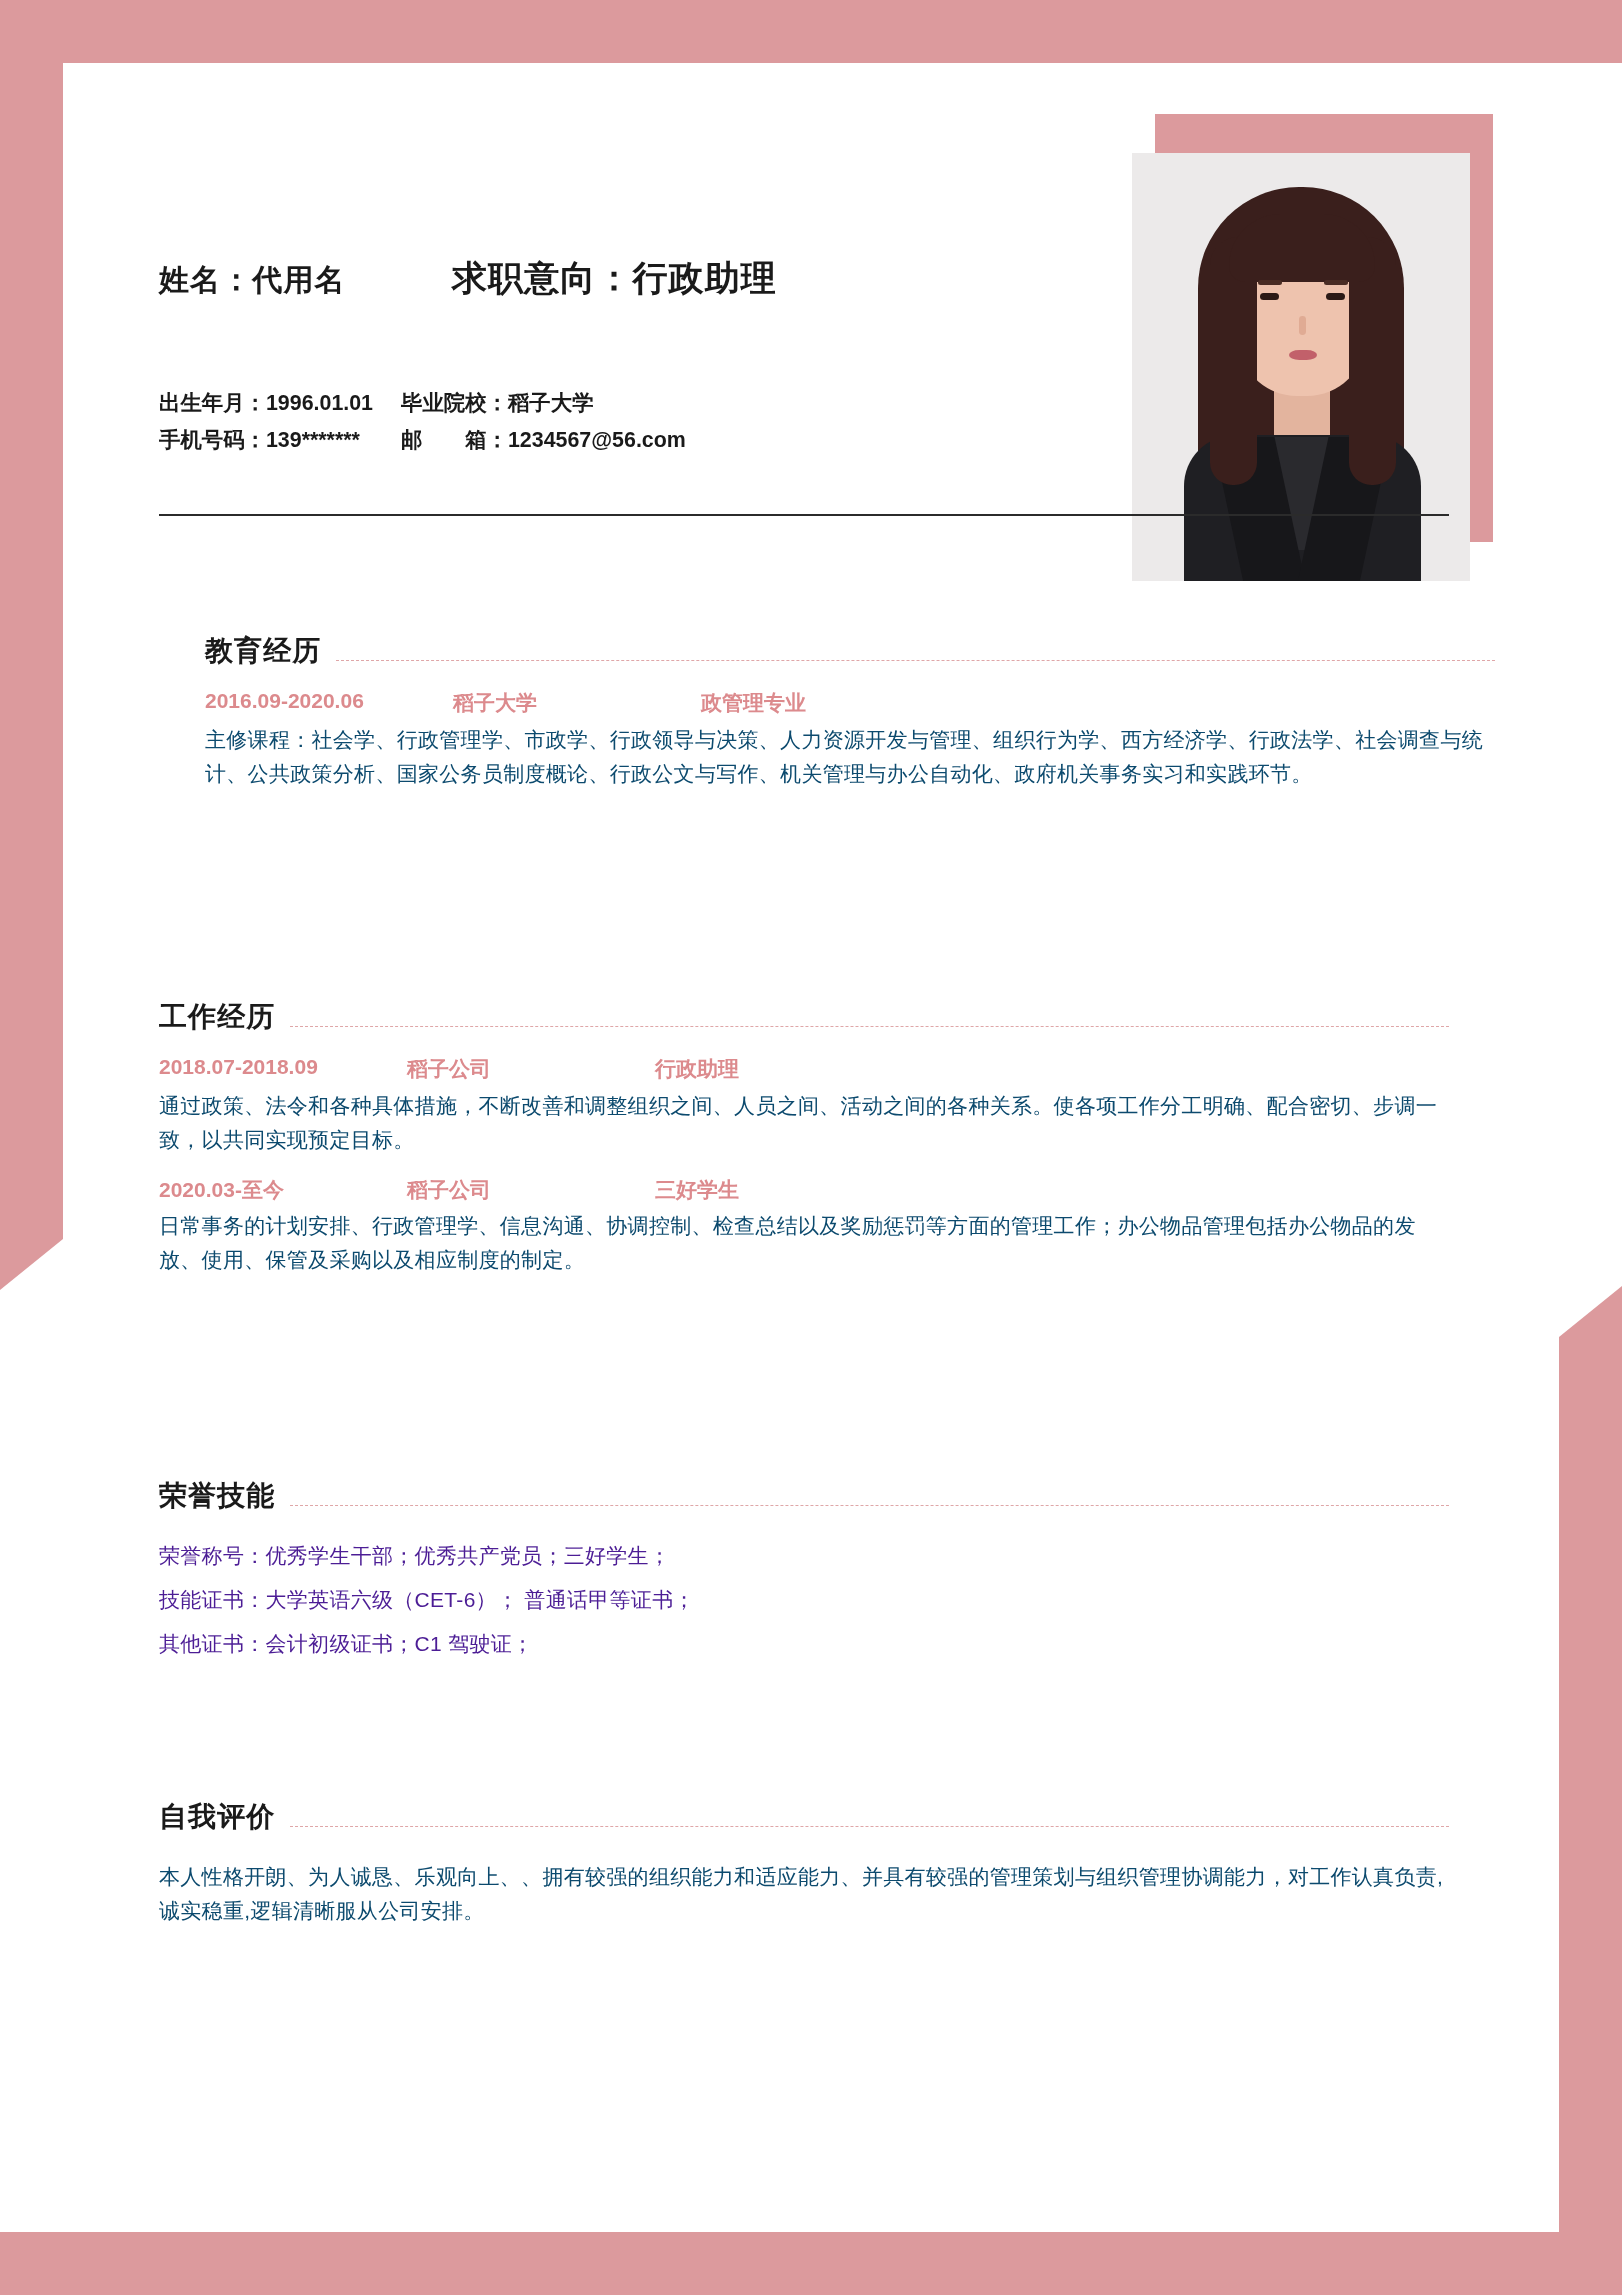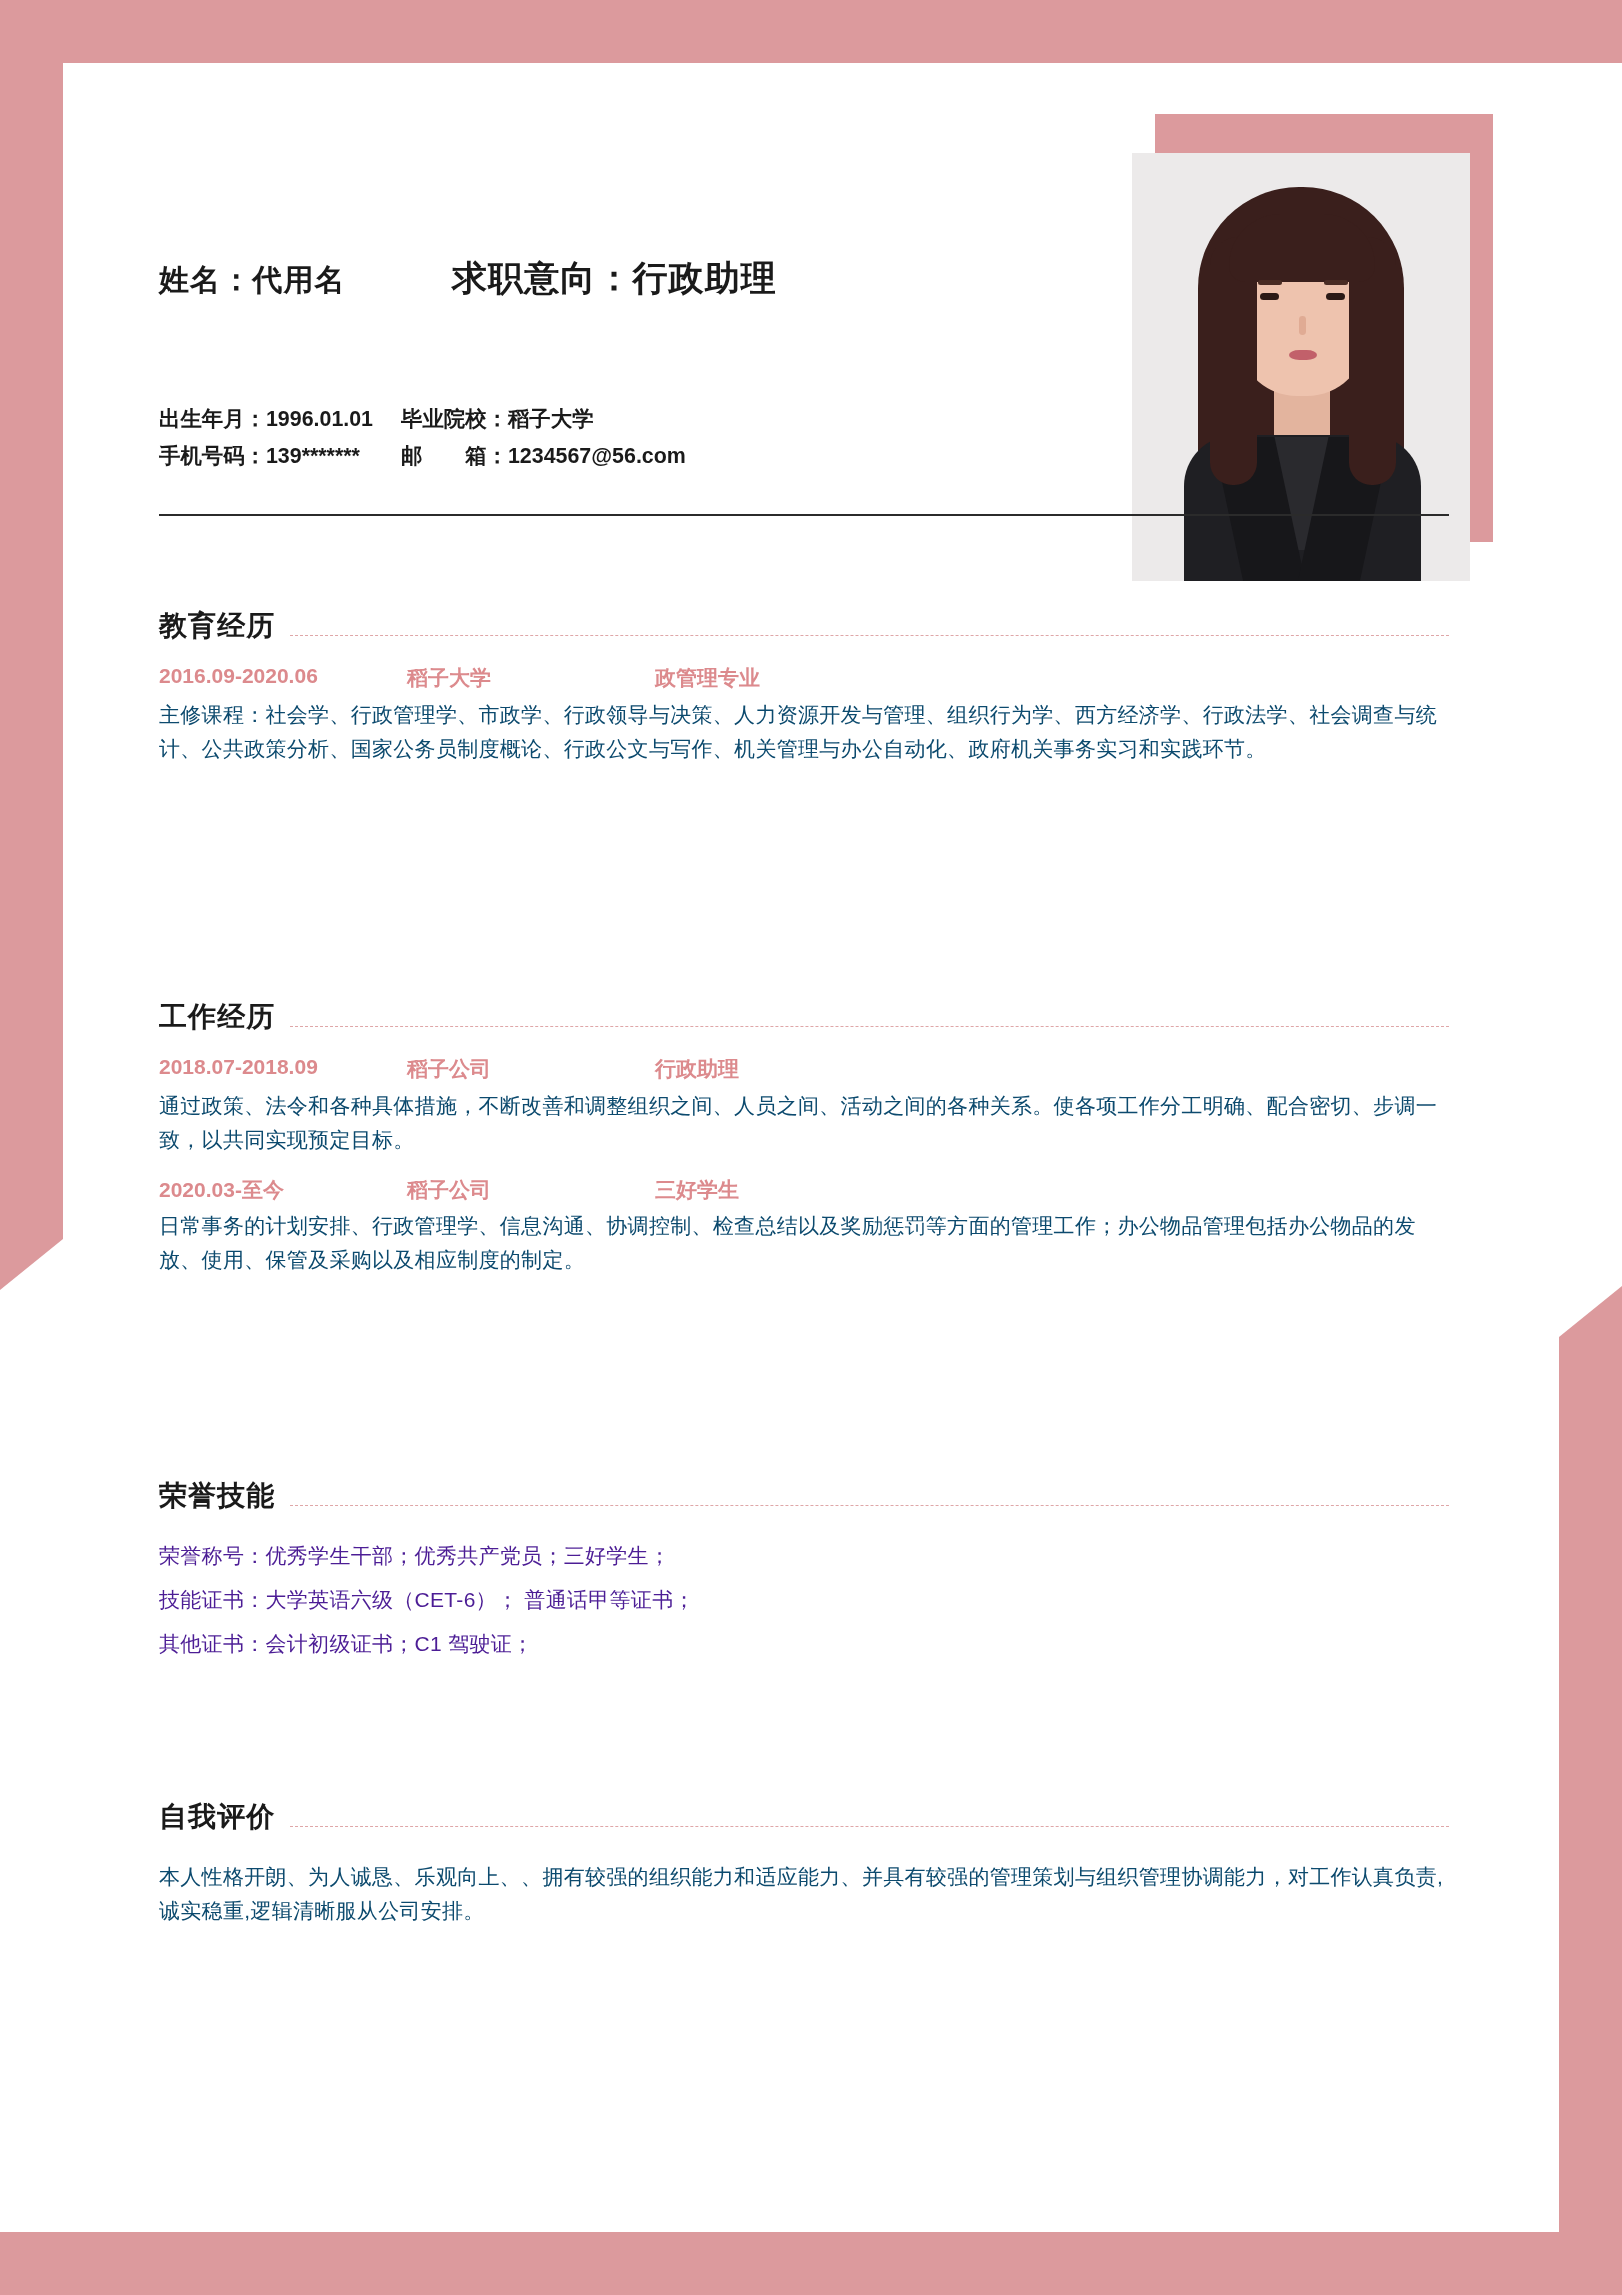--- a/index.html
+++ b/index.html
@@ -122,21 +122,21 @@
   .objective-text {
     font-size: 35px;
     font-weight: bold;
     color: #1a1a1a;
     letter-spacing: 1.1px;
   }
 
   .info-grid {
     position: absolute;
     left: 96px;
-    top: 338px;
+    top: 322px;
     width: 958px;
     font-size: 21.4px;
     font-weight: bold;
     color: #1a1a1a;
     line-height: 1.75;
   }
   .info-row { display: flex; }
   .info-col-1 { width: 242px; }
   .info-col-2 { width: 507px; }
 
@@ -245,21 +245,21 @@
         <div class="info-col-2">毕业院校：稻子大学</div>
       </div>
       <div class="info-row">
         <div class="info-col-1">手机号码：139*******</div>
         <div class="info-col-2">邮　　箱：1234567@56.com</div>
       </div>
     </div>
 
     <div class="hr-main"></div>
 
-    <div class="section" style="top: 544px;">
+    <div class="section" style="top: 569px; margin-left: 46px;">
       <div class="section-head">
         <div class="section-title">教育经历</div>
         <div class="section-dash"></div>
       </div>
       <div class="entry-head">
         <div class="eh-date">2016.09-2020.06</div>
         <div class="eh-org">稻子大学</div>
         <div class="eh-role">政管理专业</div>
       </div>
       <div class="body-text">主修课程：社会学、行政管理学、市政学、行政领导与决策、人力资源开发与管理、组织行为学、西方经济学、行政法学、社会调查与统计、公共政策分析、国家公务员制度概论、行政公文与写作、机关管理与办公自动化、政府机关事务实习和实践环节。</div>

